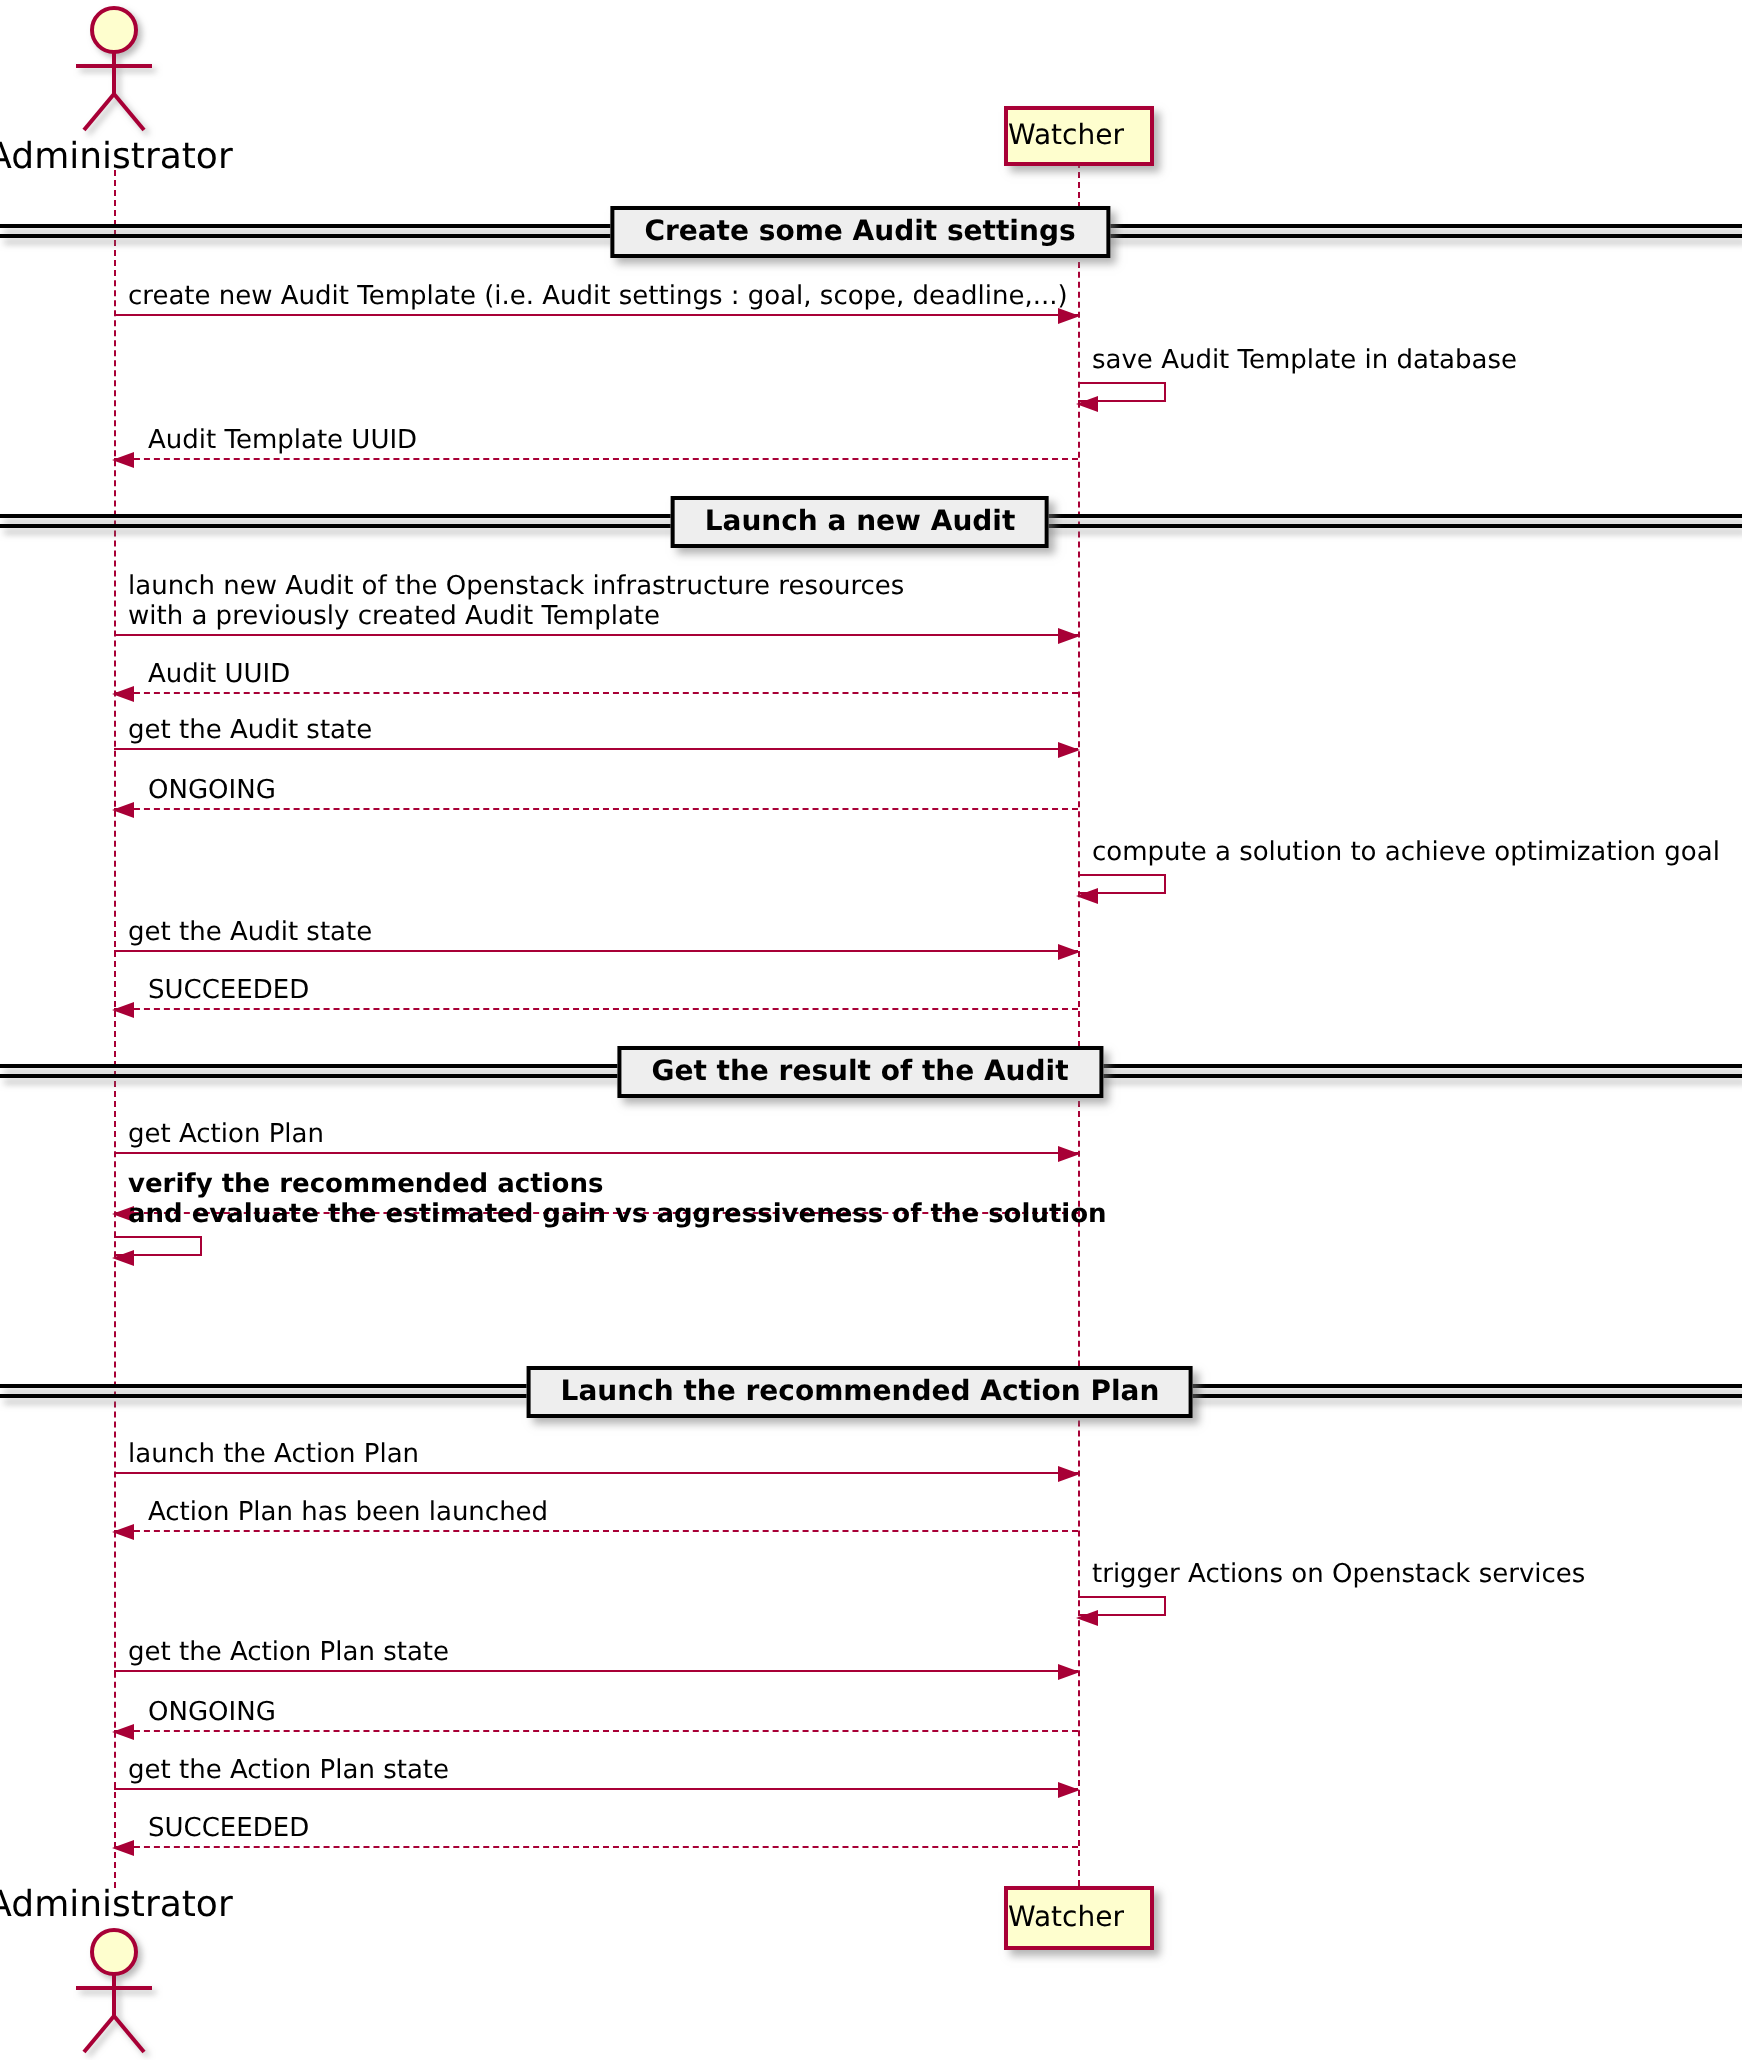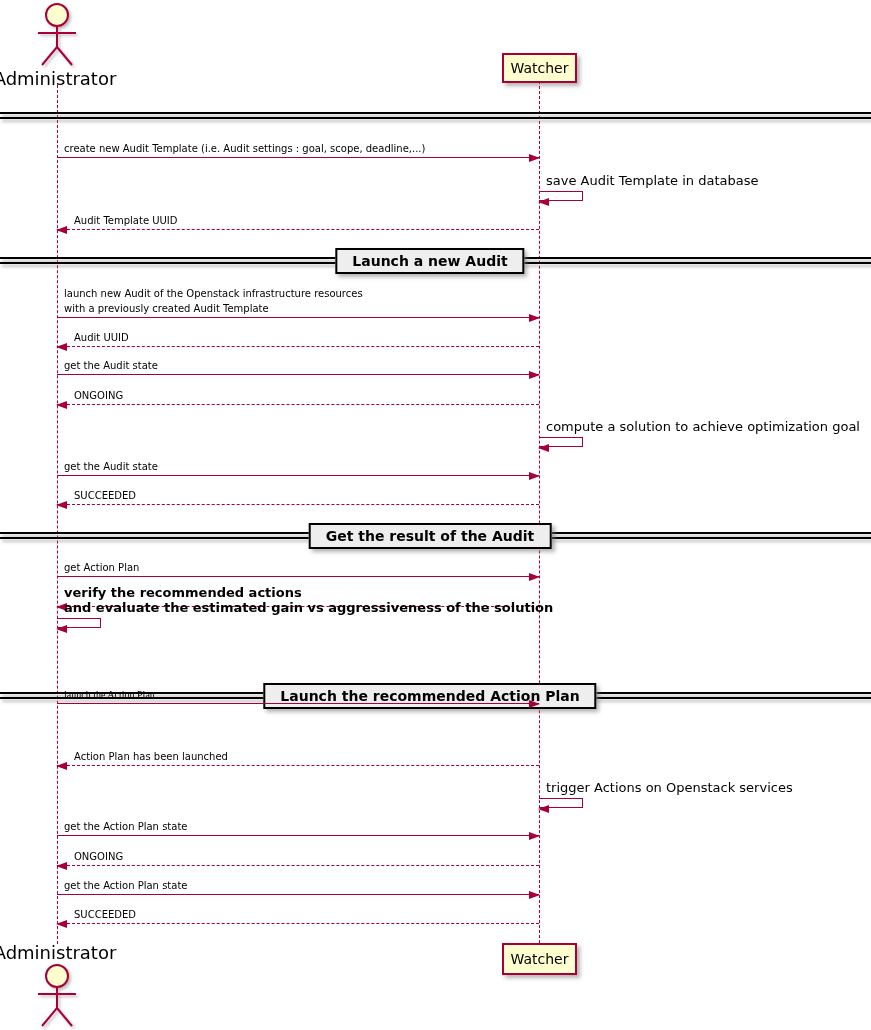--- a/index.html
+++ b/index.html
@@ -6,40 +6,40 @@
   #canvas {
     position:relative; width:871px; height:1030px; overflow:hidden;
     font-family:"DejaVu Sans", "Liberation Sans", sans-serif;
     color:#000; background:#fff;
   }
   
   .lifeline { position:absolute; width:0; border-left:1px dashed #A80036; }
   
   .participant {
     position:absolute; background:#FEFECE; border:2px solid #A80036;
-    display:flex; align-items:center; justify-content:center;
+    display:flex; align-items:center; justify-content:flex-start;
     font-size:14px; box-shadow:3px 3px 4px rgba(120,120,120,.55);
   }
   
   .actor-svg { position:absolute; transform:translateX(-50%); filter:drop-shadow(2.5px 2.5px 1.5px rgba(120,120,120,.5)); }
   .actor-label { position:absolute; transform:translateX(-50%); font-size:18px; white-space:nowrap; }
   
   .divider { position:absolute; left:0; width:871px; height:26px; }
   .divider-line { position:absolute; left:0; right:0; height:2px; background:#000;
                   box-shadow:2px 3px 3px rgba(130,130,130,.55); }
   .divider-line.a { top:9px; } .divider-line.b { top:14px; }
   .divider-box {
     position:absolute; left:430px; top:0; transform:translateX(-50%);
     background:#EEEEEE; border:2px solid #000; padding:3px 15px;
     font-size:14px; font-weight:bold; white-space:nowrap;
     box-shadow:3px 3px 4px rgba(120,120,120,.55);
   }
   
   .msg { position:absolute; left:57px; width:482px; }
-  .msg-label { position:absolute; left:7px; bottom:2px; font-size:10px; line-height:15px; white-space:pre; }
+  .msg-label { position:absolute; left:7px; bottom:2px; font-size:13px; line-height:15px; white-space:pre; }
   .msg.left .msg-label { left:17px; }
   .msg-line { position:absolute; left:0; right:0; bottom:0; height:0; border-top:1px solid #A80036; }
   .msg.left .msg-line { border-top-style:dashed; }
   .arrow { position:absolute; width:0; height:0; bottom:-4px; }
   .arrow.right { right:-1px; border-top:4px solid transparent; border-bottom:4px solid transparent; border-left:11px solid #A80036; }
   .arrow.left  { left:-1px;  border-top:4px solid transparent; border-bottom:4px solid transparent; border-right:11px solid #A80036; }
   
   .selfmsg { position:absolute; width:44px; height:10px; }
   .selfmsg.on-watcher { left:539px; }
   .selfmsg.on-admin { left:57px; }
@@ -65,20 +65,21 @@
   </svg>
   <div class="actor-label" style="left:55px; top:68px;">Administrator</div>
 
   <div class="participant" style="left:502px; top:53px; width:71px; height:26px;">
     <span>Watcher</span>
   </div>
 
   <div class="divider" style="top:103px;">
     <div class="divider-line a"></div>
     <div class="divider-line b"></div>
+    <div class="divider-box">Create some Audit settings</div>
   </div>
 
   <div class="msg right" style="top:136px; height:22px;">
     <span class="msg-label">create new Audit Template (i.e. Audit settings : goal, scope, deadline,...)</span>
     <div class="msg-line"></div>
     <div class="arrow right"></div>
   </div>
 
   <div class="selfmsg on-watcher" style="top:191px;">
     <span class="msg-label">save Audit Template in database</span>
@@ -164,21 +165,21 @@
     <div class="self-loop"></div>
     <div class="arrow left"></div>
   </div>
 
   <div class="divider" style="top:683px;">
     <div class="divider-line a"></div>
     <div class="divider-line b"></div>
     <div class="divider-box">Launch the recommended Action Plan</div>
   </div>
 
-  <div class="msg right" style="top:682px; height:22px;font-family:Liberation Serif, serif;">
+  <div class="msg right" style="top:715px; height:22px;">
     <span class="msg-label">launch the Action Plan</span>
     <div class="msg-line"></div>
     <div class="arrow right"></div>
   </div>
 
   <div class="msg left" style="top:744px; height:22px;">
     <span class="msg-label">Action Plan has been launched</span>
     <div class="msg-line"></div>
     <div class="arrow left"></div>
   </div>

